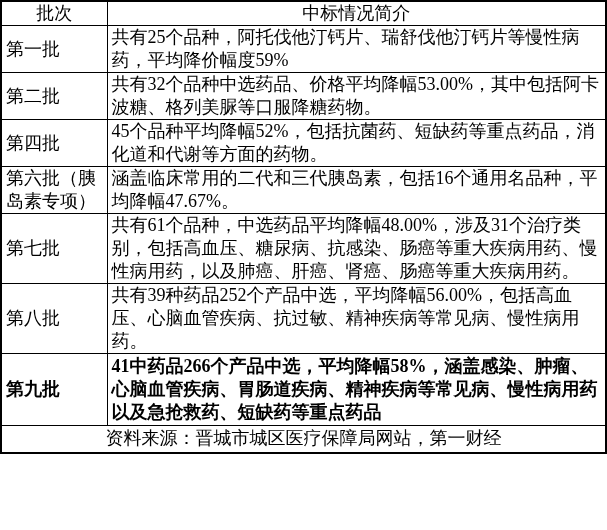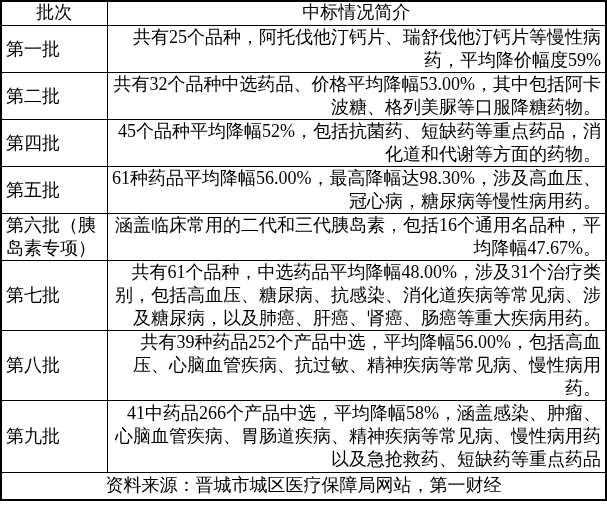--- a/index.html
+++ b/index.html
@@ -32,36 +32,35 @@
     vertical-align: middle;
     overflow: hidden;
   }
   table.proc-table {
     border: 2px solid #000000;
   }
   th.col-batch, th.col-summary {
     font-weight: normal;
     text-align: center;
     height: 16px;
-    font-family: Liberation Mono, monospace;
   }
   td.batch-cell {
   }
   td.summary-cell {
-    text-align: right;
+    text-align: left;
   }
   tr.r0 td { height: 47px; }
   tr.r1 td { height: 46px; }
   tr.r2 td { height: 47px; }
   tr.r3 td { height: 47px; }
   tr.r4 td { height: 47px; }
   tr.r5 td { height: 44px; margin-top: 32px; }
   tr.r6 td { height: 68px; }
   tr.r7 td { height: 58px; }
-  tr.r8 td { height: 72px; }
+  tr.r8 td { height: 72px; font-weight: bold; }
   td.source-cell {
     height: 27px;
     text-align: center;
     border: 1px solid #000000;
   }
 </style>
 </head>
 <body>
 
 <div class="page">
@@ -82,31 +81,27 @@
         <td class="summary-cell">共有25个品种，阿托伐他汀钙片、瑞舒伐他汀钙片等慢性病药，平均降价幅度59%</td>
       </tr>
       <tr class="r1">
         <td class="batch-cell">第二批</td>
         <td class="summary-cell">共有32个品种中选药品、价格平均降幅53.00%，其中包括阿卡波糖、格列美脲等口服降糖药物。</td>
       </tr>
       <tr class="r3">
         <td class="batch-cell">第四批</td>
         <td class="summary-cell">45个品种平均降幅52%，包括抗菌药、短缺药等重点药品，消化道和代谢等方面的药物。</td>
       </tr>
-      <tr class="r4">
-        <td class="batch-cell">第五批</td>
-        <td class="summary-cell">61种药品平均降幅56.00%，最高降幅达98.30%，涉及高血压、冠心病，糖尿病等慢性病用药。</td>
-      </tr>
       <tr class="r5">
         <td class="batch-cell">第六批（胰岛素专项）</td>
         <td class="summary-cell">涵盖临床常用的二代和三代胰岛素，包括16个通用名品种，平均降幅47.67%。</td>
       </tr>
       <tr class="r6">
         <td class="batch-cell">第七批</td>
-        <td class="summary-cell">共有61个品种，中选药品平均降幅48.00%，涉及31个治疗类别，包括高血压、糖尿病、抗感染、消化道疾病等常见病、涉及糖尿病，以及肺癌、肝癌、肾癌、肠癌等重大疾病用药。</td>
+        <td class="summary-cell">共有61个品种，中选药品平均降幅48.00%，涉及31个治疗类别，包括高血压、糖尿病、抗感染、肠癌等重大疾病用药、慢性病用药，以及肺癌、肝癌、肾癌、肠癌等重大疾病用药。</td>
       </tr>
       <tr class="r7">
         <td class="batch-cell">第八批</td>
         <td class="summary-cell">共有39种药品252个产品中选，平均降幅56.00%，包括高血压、心脑血管疾病、抗过敏、精神疾病等常见病、慢性病用药。</td>
       </tr>
       <tr class="r8">
         <td class="batch-cell">第九批</td>
         <td class="summary-cell">41中药品266个产品中选，平均降幅58%，涵盖感染、肿瘤、心脑血管疾病、胃肠道疾病、精神疾病等常见病、慢性病用药以及急抢救药、短缺药等重点药品</td>
       </tr>
     </tbody>

